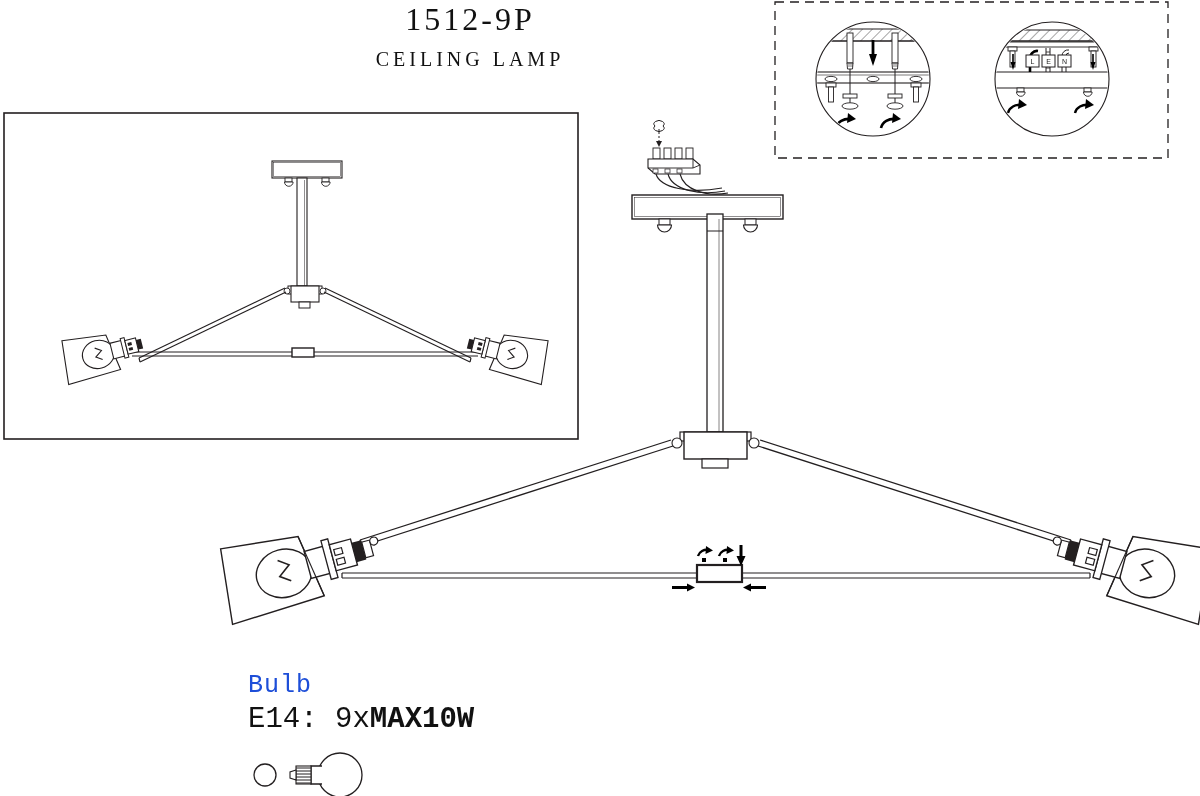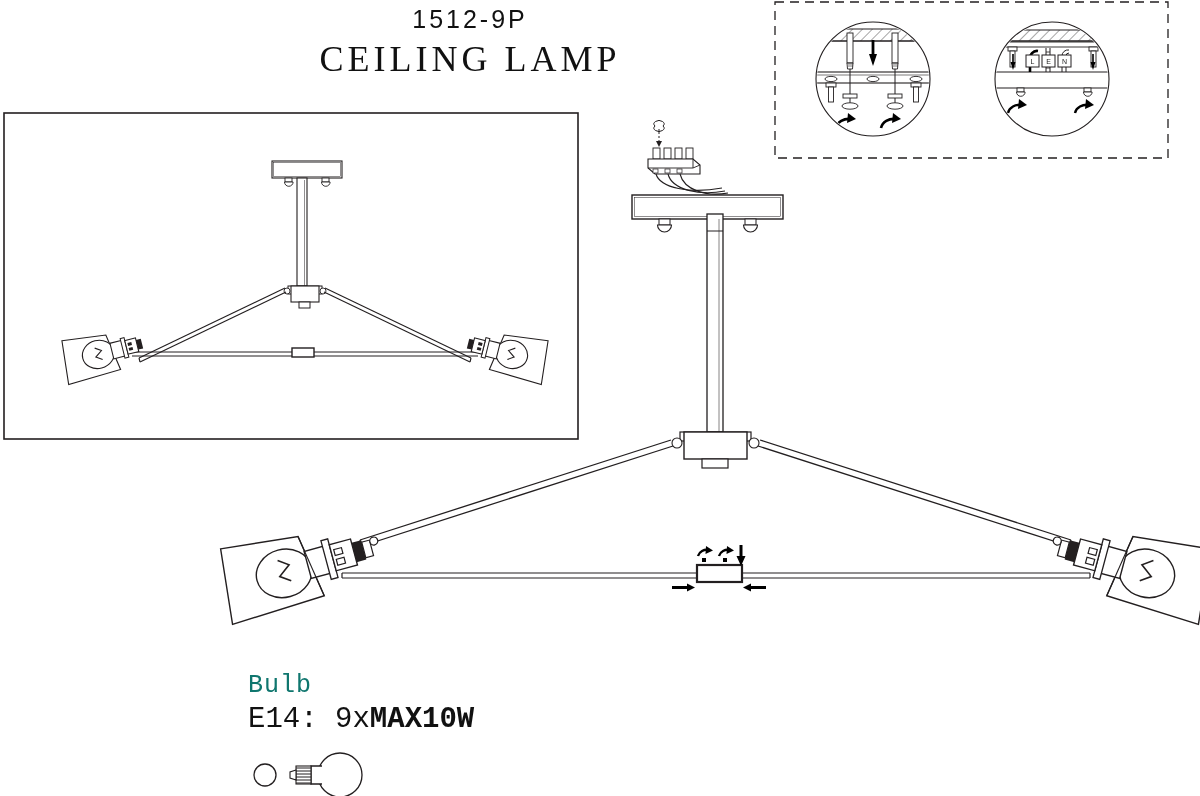--- a/index.html
+++ b/index.html
@@ -28,46 +28,46 @@
   }
   .title-block {
     position: absolute;
     left: 300px;
     top: 0px;
     width: 340px;
     text-align: center;
     pointer-events: none;
   }
   .model-no {
-    font-family: Liberation Sans, sans-serif;
-    font-size: 25px;
+    font-family: Liberation Serif, serif;
+    font-size: 32px;
     letter-spacing: 3px;
     line-height: 34px;
     margin-top: 2px;
     color: #111;
   }
   .product-name {
     font-family: "Liberation Serif", "DejaVu Serif", serif;
-    font-size: 36px;
+    font-size: 20px;
     letter-spacing: 4px;
     line-height: 34px;
     margin-top: 6px;
     color: #111;
   }
   .bulb-block {
     position: absolute;
     left: 248px;
     top: 672px;
     width: 420px;
   }
   .bulb-title {
     font-family: "Liberation Mono", "DejaVu Sans Mono", monospace;
     font-size: 25px;
     letter-spacing: 1px;
-    color: #0f766e;
+    color: #1d4ed8;
     line-height: 28px;
   }
   .bulb-spec {
     font-family: "Liberation Mono", "DejaVu Sans Mono", monospace;
     font-size: 29px;
     letter-spacing: 0px;
     color: #111;
     line-height: 28px;
     margin-top: 6px;
     white-space: pre;

